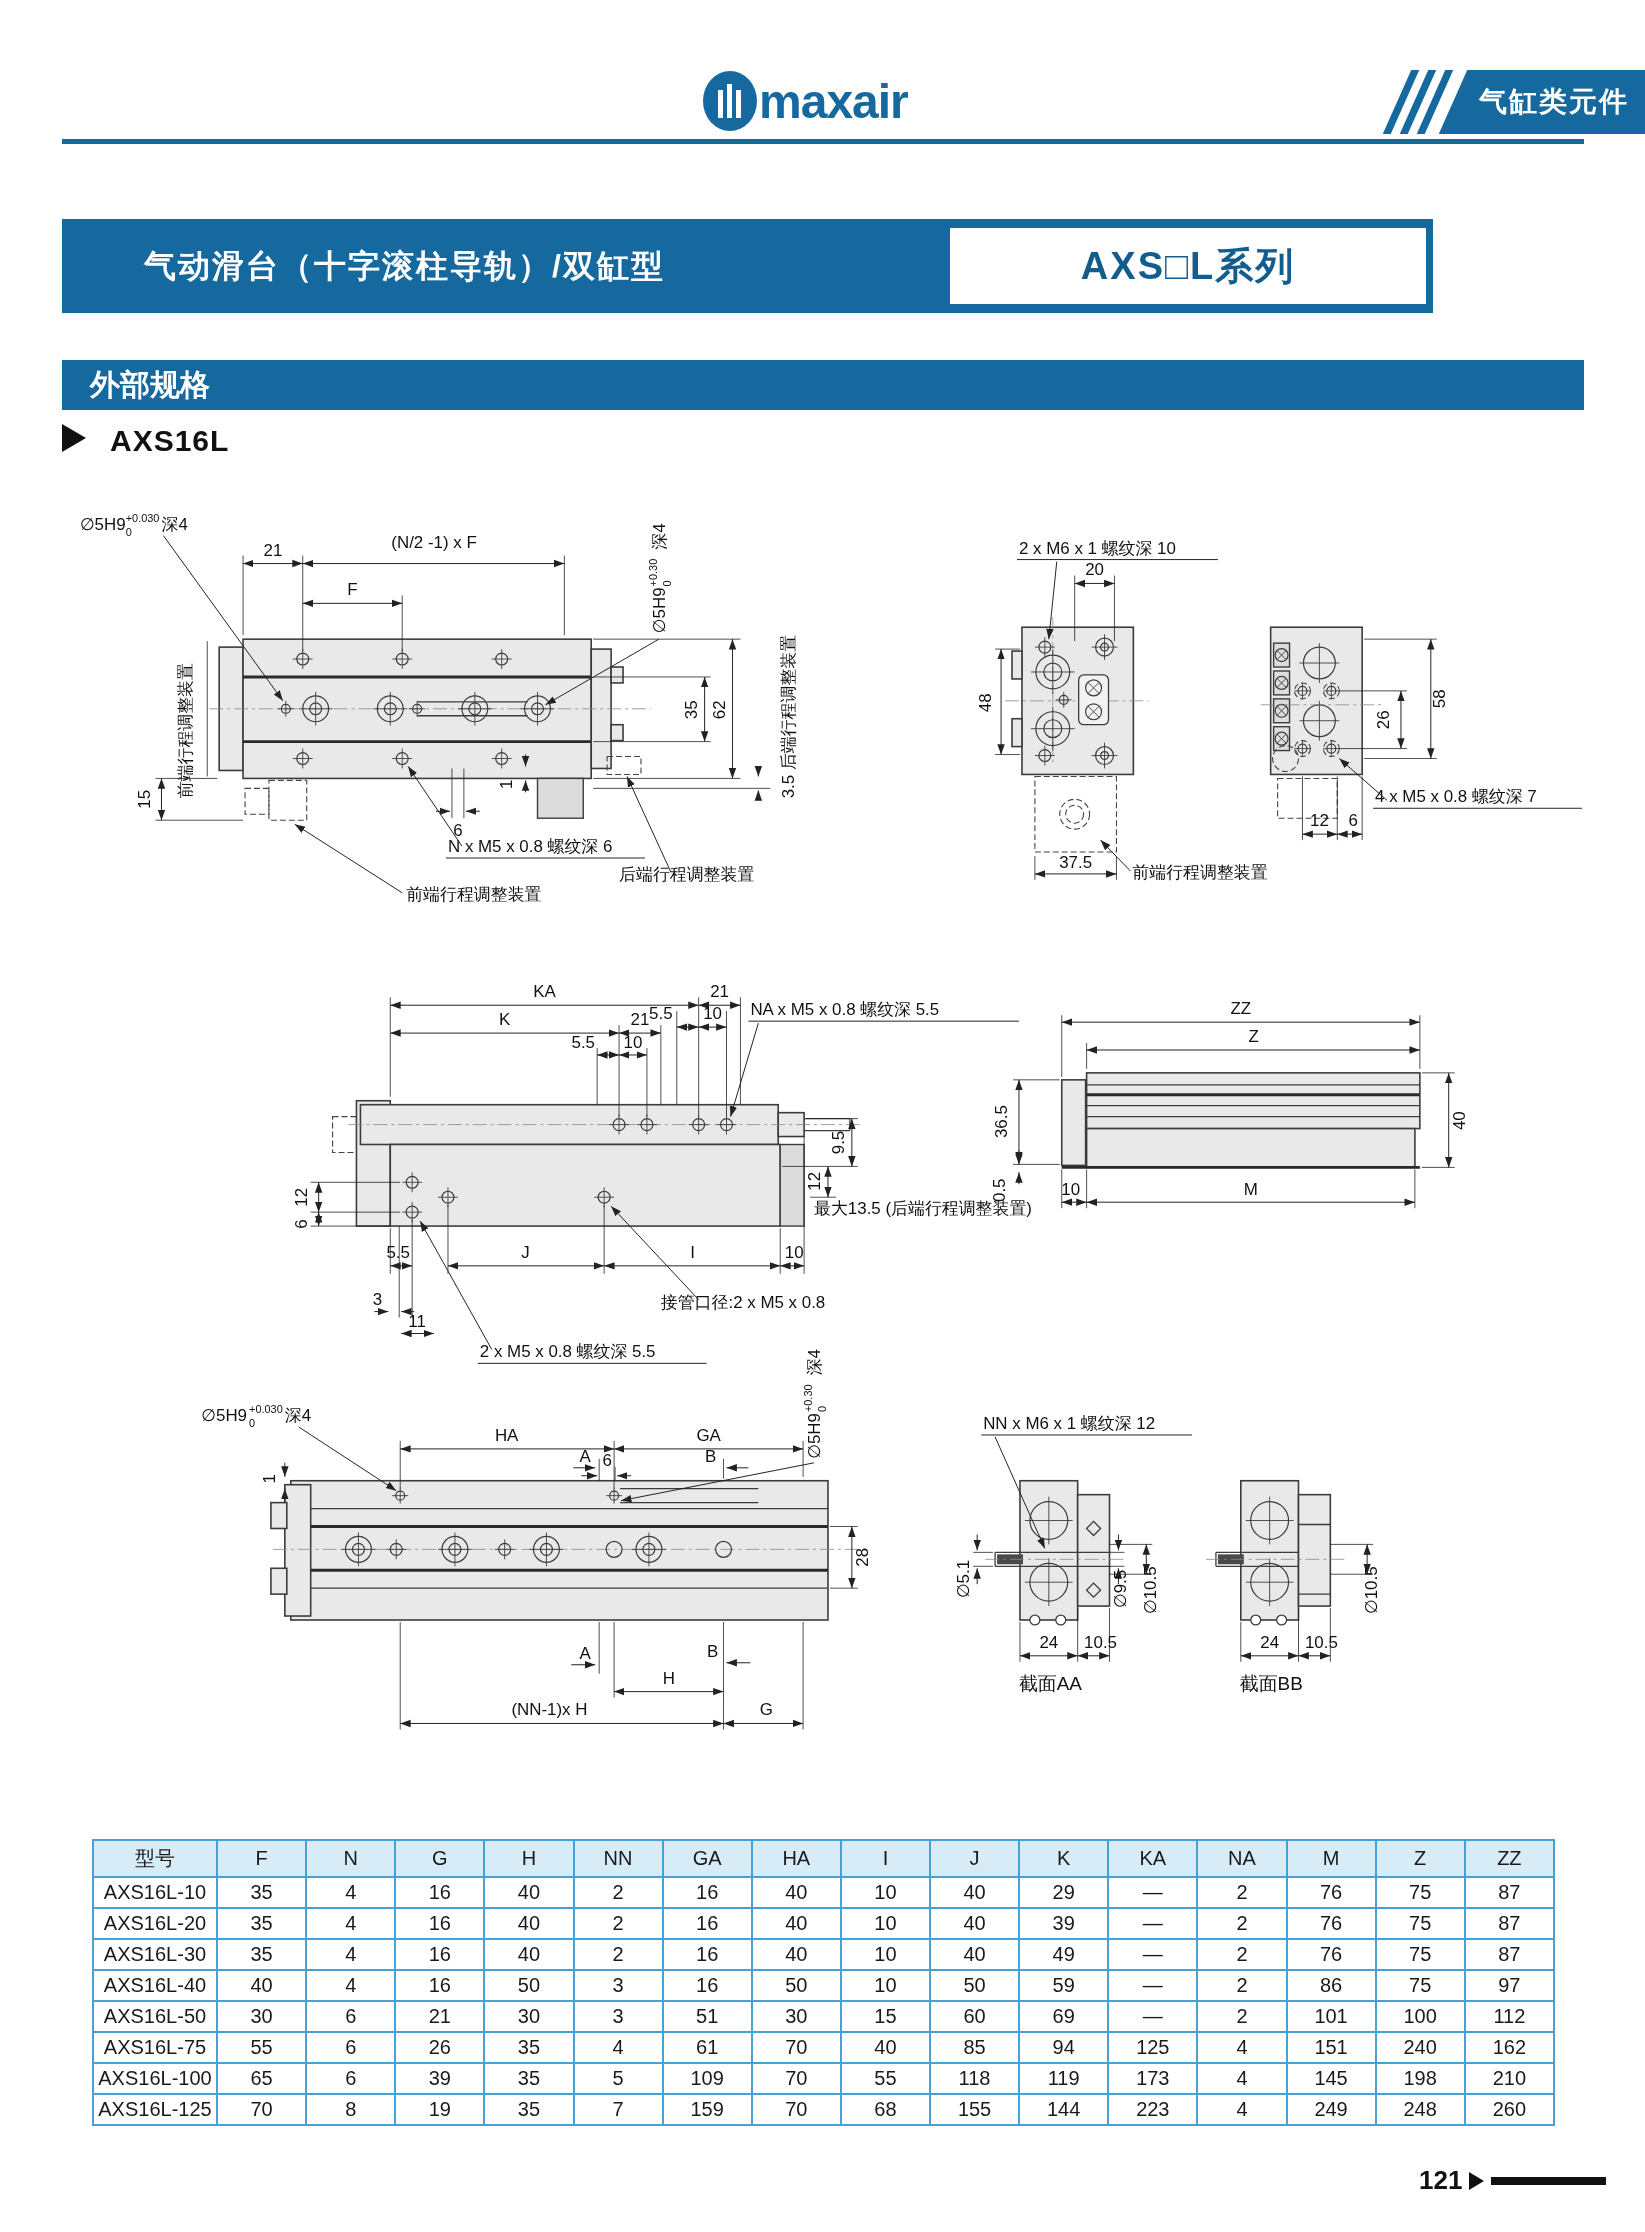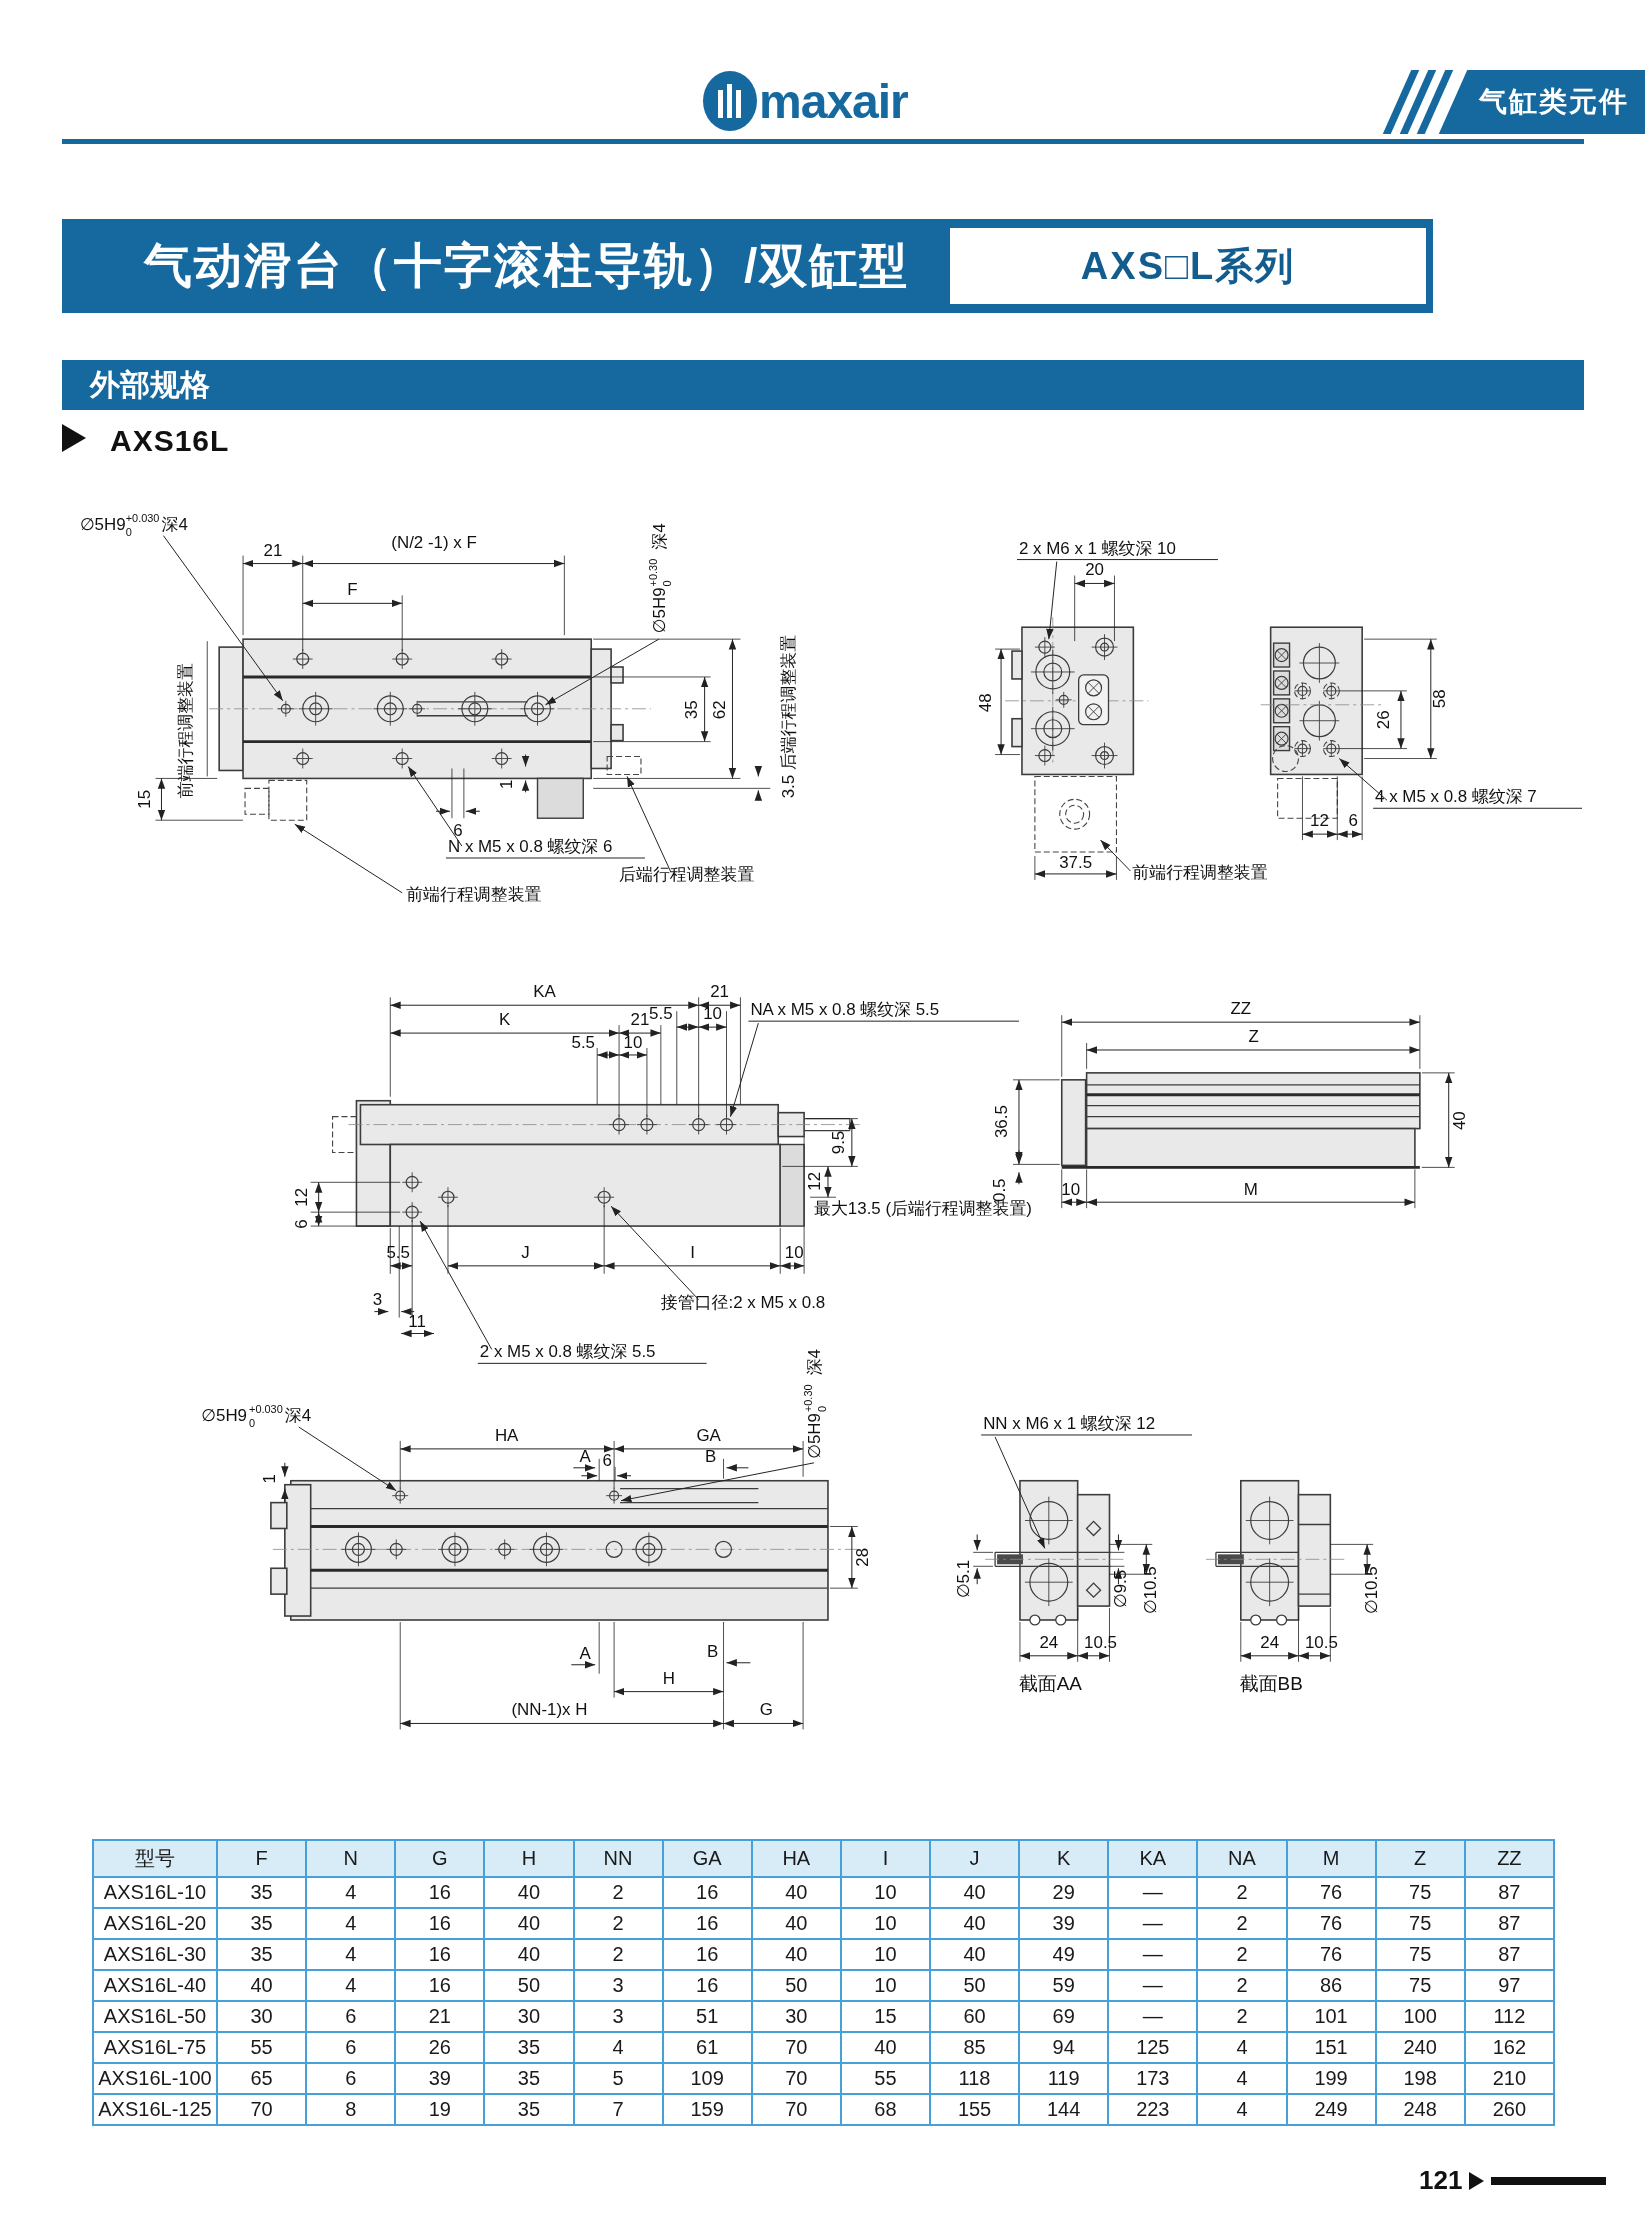--- a/index.html
+++ b/index.html
@@ -14,21 +14,21 @@
   .corner{position:absolute;top:70px;right:0;width:249px;height:64px}
   .corner .stripe{position:absolute;top:0;bottom:0;width:8px;background:var(--accent);transform:skewX(-24deg)}
   .corner .s1{left:0}.corner .s2{left:17px}.corner .s3{left:34px}
   .corner .tag-body{position:absolute;left:56px;top:0;bottom:0;right:-30px;background:var(--accent);
       transform:skewX(-24de g);transform:skewX(-24deg);display:flex;align-items:center;justify-content:flex-start;padding-left:26px}
   .corner .tag-body span{transform:skewX(24deg);color:#fff;font-size:28px;font-weight:bold;letter-spacing:2px}
   .rule{position:absolute;left:62px;top:139px;width:1522px;height:5px;background:var(--accent)}
 
   
   .titlebar{position:absolute;left:62px;top:219px;width:1371px;height:94px;background:var(--accent)}
-  .title-text{position:absolute;left:82px;top:0;line-height:94px;font-size:48px;font-weight:bold;color:#fff;letter-spacing:2px;white-space:nowrap}
+  .title-text{position:absolute;left:82px;top:0;line-height:94px;font-size:32px;font-weight:bold;color:#fff;letter-spacing:2px;white-space:nowrap}
   .series-box{position:absolute;left:888px;top:9px;width:476px;height:76px;background:#fff;
       display:flex;align-items:center;justify-content:center}
   .series-text{font-size:38px;font-weight:bold;color:var(--accent_dark);letter-spacing:2px}
 
   
   .sectionbar{position:absolute;left:62px;top:360px;width:1522px;height:50px;background:var(--accent);
       color:#fff;font-size:30px;font-weight:bold;line-height:50px;padding-left:28px}
   .model{position:absolute;left:62px;top:424px;display:flex;align-items:flex-start;gap:24px}
   .tri{width:0;height:0;border-left:24px solid #111;border-top:14px solid transparent;border-bottom:14px solid transparent}
   .model-text{font-size:30px;font-weight:bold;color:#111;letter-spacing:1px}
@@ -789,21 +789,21 @@
           <td>39</td>
           <td>35</td>
           <td>5</td>
           <td>109</td>
           <td>70</td>
           <td>55</td>
           <td>118</td>
           <td>119</td>
           <td>173</td>
           <td>4</td>
-          <td>199</td>
+          <td>145</td>
           <td>198</td>
           <td>210</td>
         </tr>
         <tr>
           <td>AXS16L-125</td>
           <td>70</td>
           <td>8</td>
           <td>19</td>
           <td>35</td>
           <td>7</td>

